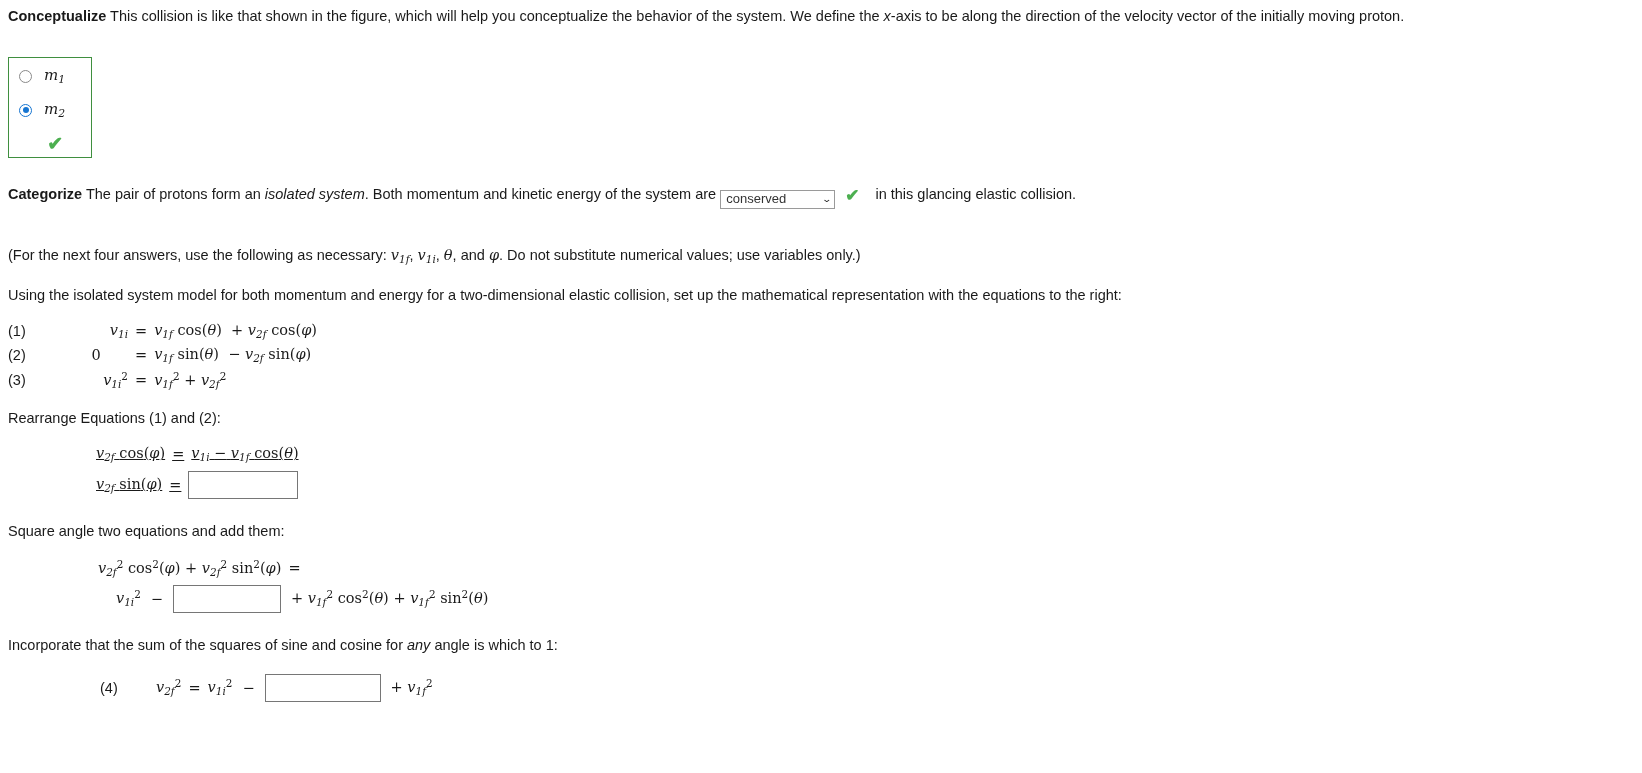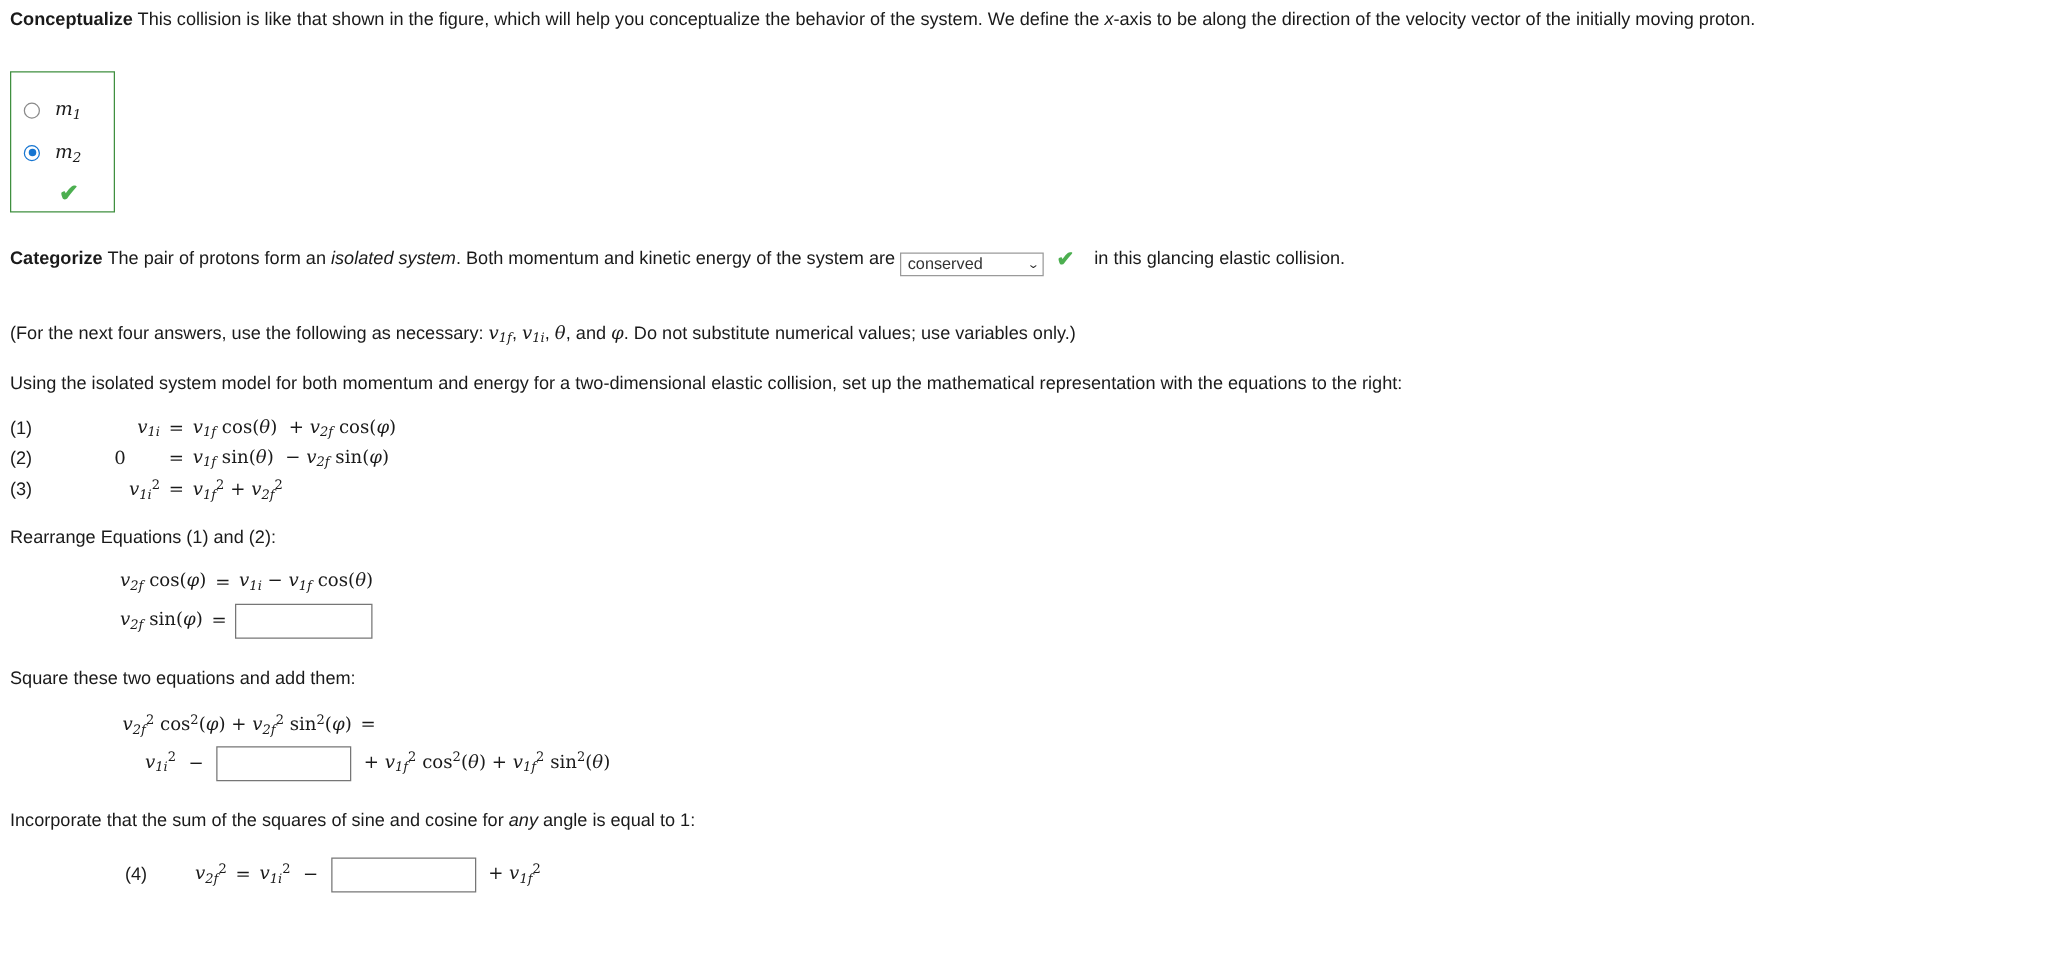--- a/index.html
+++ b/index.html
@@ -32,21 +32,21 @@
   .spacer-26 { height: 26px; }
   .spacer-8  { height: 8px; }
   .spacer-6  { height: 6px; }
   b.lead { font-weight: bold; }
   i.em { font-style: italic; }
 
   
   .radio-box {
     border: 1px solid #3f8f3f;
     display: inline-block;
-    padding: 20px 26px 4px 10px;
+    padding: 8px 26px 4px 10px;
     margin-top: 12px;
     min-width: 60px;
     box-sizing: border-box;
   }
   .radio-row {
     display: flex;
     align-items: center;
     margin-bottom: 14px;
     white-space: nowrap;
   }
@@ -158,21 +158,21 @@
     font-size: 14.5px;
     flex: none;
   }
   .lhs {
     display: inline-block;
     text-align: right;
     flex: none;
   }
   .w-lhs-1 { width: 64px; }
   .eqsign { margin: 0 7px; font-style: normal; }
-  .indent-1 { padding-left: 88px; }
+  .indent-1 { padding-left: 88px; text-decoration: underline; }
   .indent-2 { padding-left: 90px; }
   .indent-4 { padding-left: 92px; }
 
   .ans {
     border: 1px solid #767676;
     background: #ffffff;
     height: 28px;
     width: 110px;
     display: inline-block;
     vertical-align: middle;
@@ -288,21 +288,21 @@
     <div class="row-flex math">
       <span><span>v</span><sub>2f</sub><span class="fn">&nbsp;<span>sin</span>(</span><span>φ</span><span class="fn">)</span></span>
       <span class="eqsign">=</span>
       <span class="ans" title=""></span>
     </div>
   </div>
 
   <div class="spacer-22"></div>
 
   
-  <p class="para">Square these two equations and add them:</p>
+  <p class="para">Square angle two equations and add them:</p>
 
   <div class="spacer-16"></div>
 
   <div class="indent-2">
     <div class="row-flex math">
       <span><span>v</span><sub>2f</sub><sup>2</sup><span class="fn">&nbsp;<span>cos</span></span><sup>2</sup><span class="fn">(</span><span>φ</span><span class="fn">)</span><span class="op">&nbsp;<span>+</span>&nbsp;</span><span>v</span><sub>2f</sub><sup>2</sup><span class="fn">&nbsp;<span>sin</span></span><sup>2</sup><span class="fn">(</span><span>φ</span><span class="fn">)</span></span>
       <span class="eqsign">=</span>
     </div>
 
     <div class="spacer-6"></div>
@@ -312,21 +312,21 @@
       <span class="op gap-l gap-r" style="font-style:normal">−</span>
       <span class="ans w-wide" title=""></span>
       <span class="gap-l"><span class="op"><span>+</span>&nbsp;</span><span>v</span><sub>1f</sub><sup>2</sup><span class="fn">&nbsp;<span>cos</span></span><sup>2</sup><span class="fn">(</span><span>θ</span><span class="fn">)</span><span class="op">&nbsp;<span>+</span>&nbsp;</span><span>v</span><sub>1f</sub><sup>2</sup><span class="fn">&nbsp;<span>sin</span></span><sup>2</sup><span class="fn">(</span><span>θ</span><span class="fn">)</span></span>
     </div>
   </div>
 
   <div class="spacer-22"></div>
 
   
   <p class="para">
-    <span>Incorporate that the sum of the squares of sine and cosine for </span><i class="em">any</i><span> angle is equal to 1:</span>
+    <span>Incorporate that the sum of the squares of sine and cosine for </span><i class="em">any</i><span> angle is which to 1:</span>
   </p>
 
   <div class="spacer-18"></div>
 
   <div class="eqrow math indent-4">
     <span class="eqnum">(4)</span>
     <span><span>v</span><sub>2f</sub><sup>2</sup></span>
     <span class="eqsign">=</span>
     <span><span>v</span><sub>1i</sub><sup>2</sup></span>
     <span class="op gap-l gap-r" style="font-style:normal">−</span>

